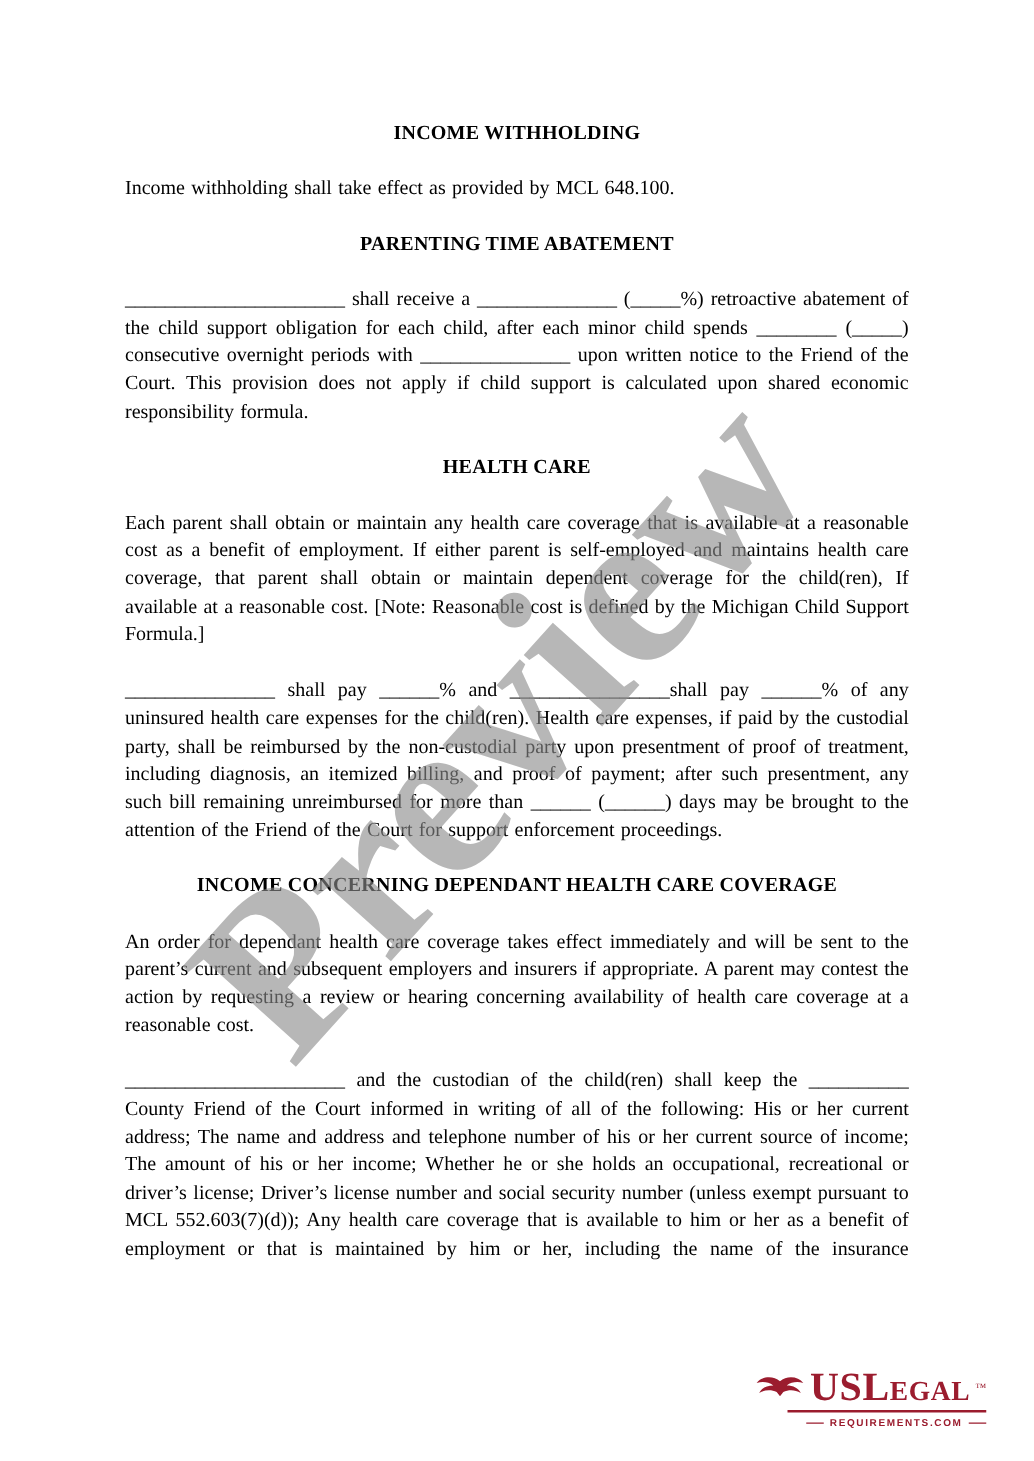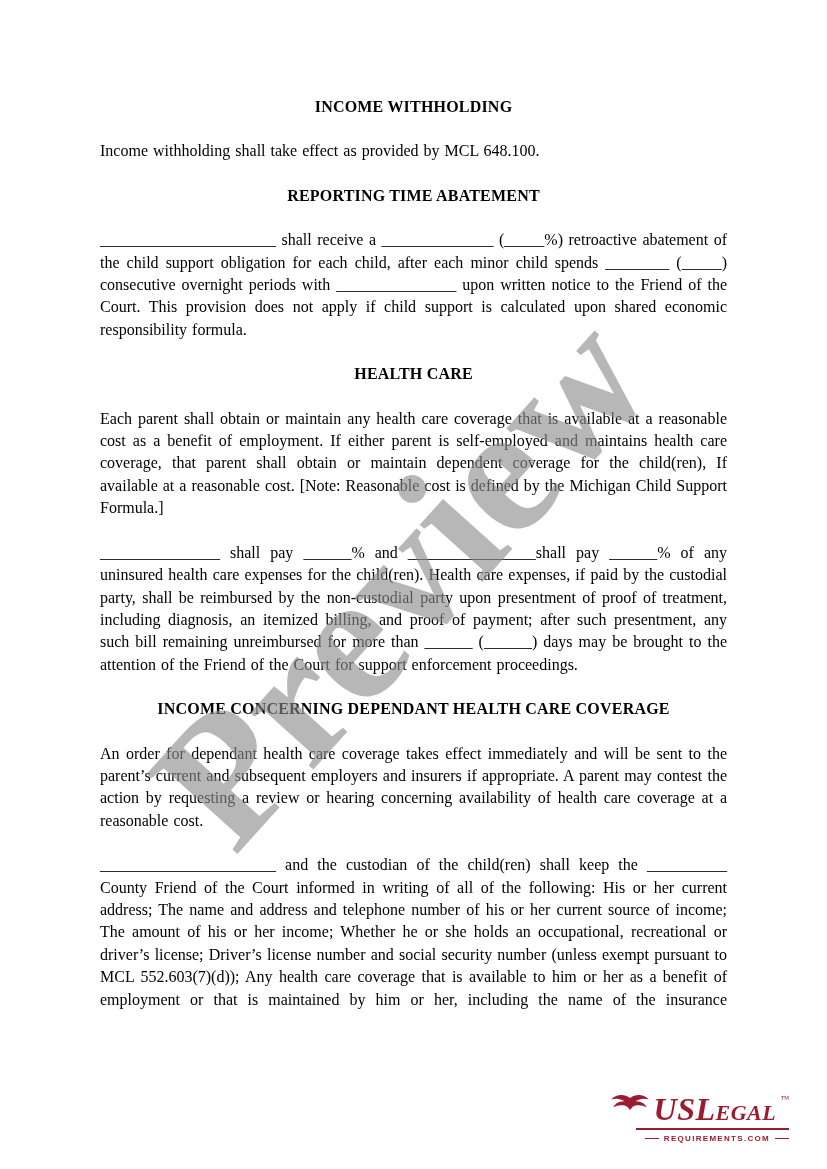--- a/index.html
+++ b/index.html
@@ -53,24 +53,23 @@
   .logo {
     position: absolute;
     right: 38px;
     bottom: 26px;
     z-index: 3;
     text-align: center;
     color: #9b1c2e;
   }
   .logo-row {
     display: flex;
-    align-items: flex-start;
+    align-items: center;
     justify-content: flex-end;
     gap: 4px;
-    font-style: italic;
   }
   .brand {
     font-family: "Liberation Serif", "DejaVu Serif", serif;
     font-variant: small-caps;
     font-weight: bold;
     font-size: 32px;
     line-height: 1;
     letter-spacing: 0.5px;
   }
   .tm {
@@ -105,21 +104,21 @@
 </head>
 <body>
 
 <div class="page">
 
   <main class="doc">
 
     <h2>INCOME WITHHOLDING</h2>
     <p>Income withholding shall take effect as provided by MCL 648.100.</p>
 
-    <h2>REPORTING TIME ABATEMENT</h2>
+    <h2>PARENTING TIME ABATEMENT</h2>
     <p>______________________ shall receive a ______________ (_____%) retroactive abatement of the child support obligation for each child, after each minor child spends ________ (_____) consecutive overnight periods with _______________ upon written notice to the Friend of the Court. This provision does not apply if child support is calculated upon shared economic responsibility formula.</p>
 
     <h2>HEALTH CARE</h2>
     <p>Each parent shall obtain or maintain any health care coverage that is available at a reasonable cost as a benefit of employment. If either parent is self-employed and maintains health care coverage, that parent shall obtain or maintain dependent coverage for the child(ren), If available at a reasonable cost. [Note: Reasonable cost is defined by the Michigan Child Support Formula.]</p>
     <p>_______________ shall pay ______% and ________________shall pay ______% of any uninsured health care expenses for the child(ren). Health care expenses, if paid by the custodial party, shall be reimbursed by the non-custodial party upon presentment of proof of treatment, including diagnosis, an itemized billing, and proof of payment; after such presentment, any such bill remaining unreimbursed for more than ______ (______) days may be brought to the attention of the Friend of the Court for support enforcement proceedings.</p>
 
     <h2>INCOME CONCERNING DEPENDANT HEALTH CARE COVERAGE</h2>
     <p>An order for dependant health care coverage takes effect immediately and will be sent to the parent’s current and subsequent employers and insurers if appropriate. A parent may contest the action by requesting a review or hearing concerning availability of health care coverage at a reasonable cost.</p>
 
     <p class="cont">______________________ and the custodian of the child(ren) shall keep the __________ County Friend of the Court informed in writing of all of the following: His or her current address; The name and address and telephone number of his or her current source of income; The amount of his or her income; Whether he or she holds an occupational, recreational or driver’s license; Driver’s license number and social security number (unless exempt pursuant to MCL 552.603(7)(d)); Any health care coverage that is available to him or her as a benefit of employment or that is maintained by him or her, including the name of the insurance</p>

